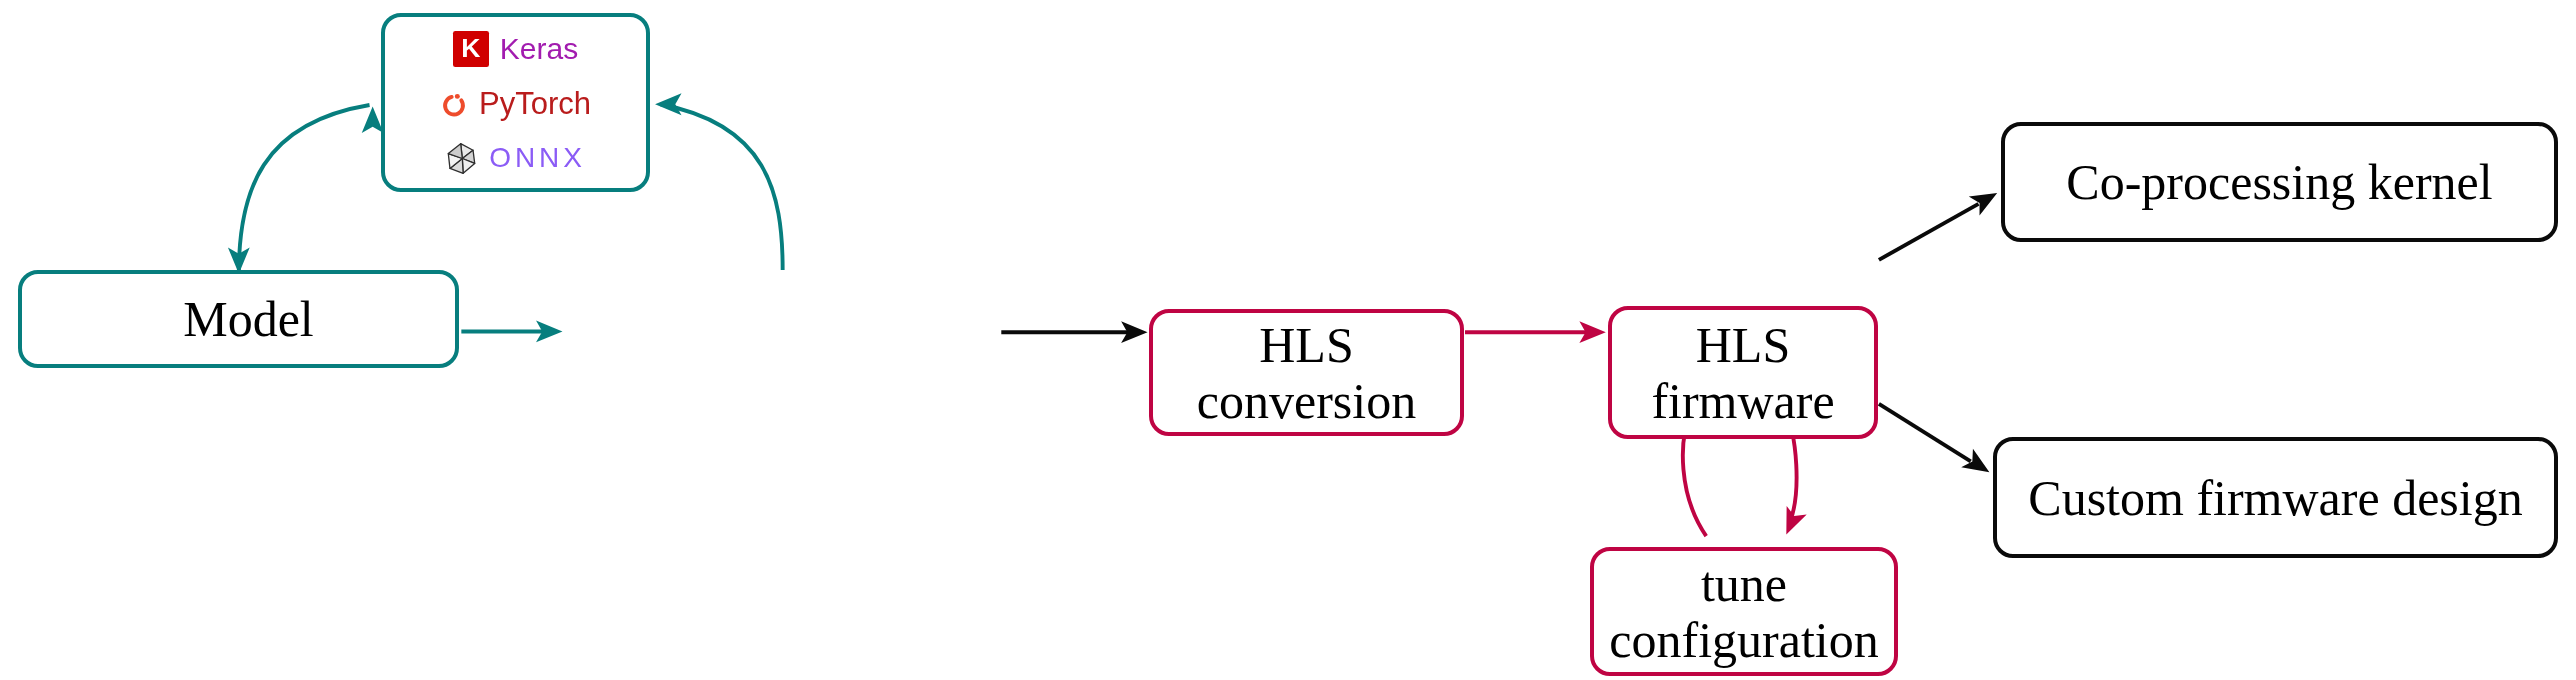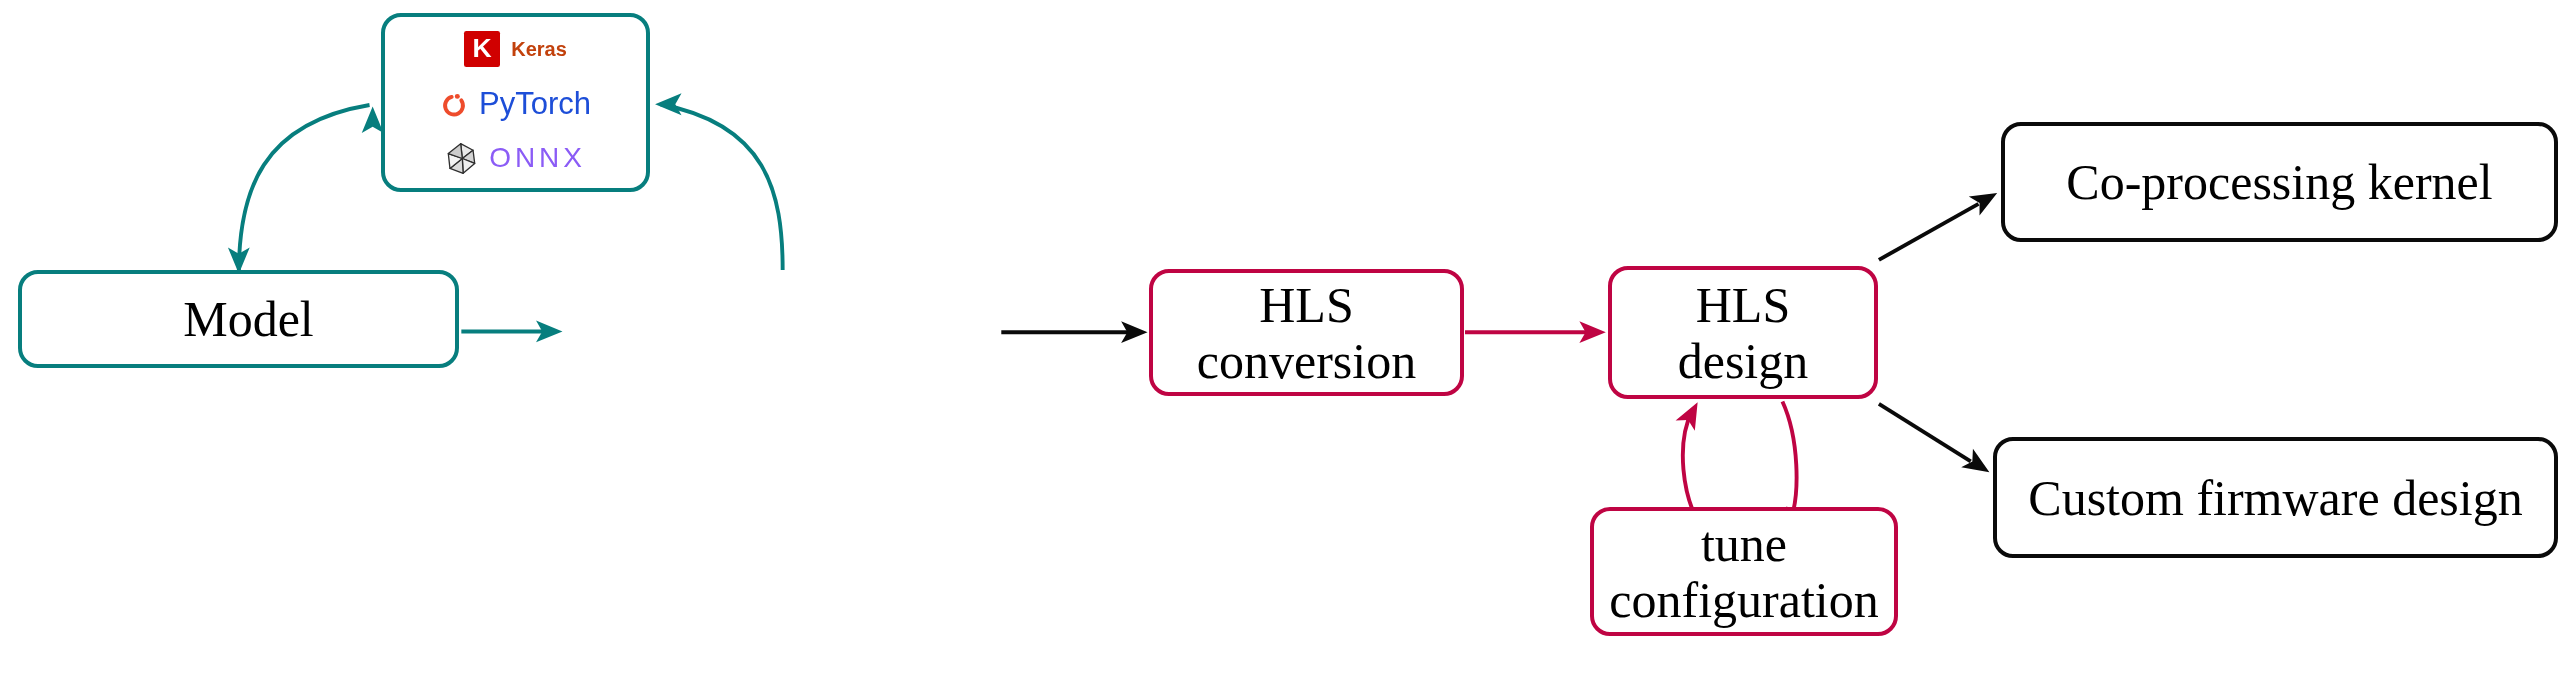--- a/index.html
+++ b/index.html
@@ -27,36 +27,36 @@
     display:flex;
     flex-direction:column;
     align-items:center;
     justify-content:center;
     text-align:center;
     font-size:50px;
     line-height:1.12;
     color:#000;
   }
   .node.teal{border-color:var(--teal);}
-  .node.crimson{border-color:var(--crimson);}
+  .node.crimson{border-color:var(--crimson);margin-top:40px;}
   .node.black{border-color:var(--black);justify-content:center;}
 
   
   .fw-rows{display:flex;flex-direction:column;align-items:center;gap:20px;}
   .fw-row{display:flex;align-items:center;gap:11px;}
   .keras-badge{
     width:36px;height:36px;border-radius:2.3px;
     background:var(--keras_red);
     display:flex;align-items:center;justify-content:center;
     font-family:"Liberation Sans", sans-serif;
     font-weight:700;font-size:26.5px;color:#ffffff;
   }
   .fw-label{font-family:"Liberation Sans", sans-serif;}
-  .keras-label{font-size:20px;font-weight:700;color:#c2410c;}
-  .pytorch-label{font-size:31px;font-weight:400;color:#1d4ed8;}
+  .keras-label{font-size:30px;font-weight:400;color:#a21caf;}
+  .pytorch-label{font-size:31px;font-weight:400;color:#b91c1c;}
   .onnx-label{font-size:28px;font-weight:300;letter-spacing:3.9px;color:#8b5cf6;}
 </style>
 </head>
 <body>
 
 <div class="canvas">
 
   <svg class="arrow-layer" viewBox="0 0 3309 874">
 
     <g>
@@ -148,21 +148,21 @@
   </div>
 
 
   <div class="node crimson" style="left:1149px;top:269px;width:315px;height:127px;">
     <span>HLS</span>
     <span>conversion</span>
   </div>
 
   <div class="node crimson" style="left:1608px;top:266px;width:270px;height:133px;">
     <span>HLS</span>
-    <span>design</span>
+    <span>firmware</span>
   </div>
 
   <div class="node crimson" style="left:1590px;top:507px;width:308px;height:129px;">
     <span>tune</span>
     <span>configuration</span>
   </div>
 
   <div class="node black" style="left:2001px;top:122px;width:557px;height:120px;">
     <span>Co-processing kernel</span>
   </div>

